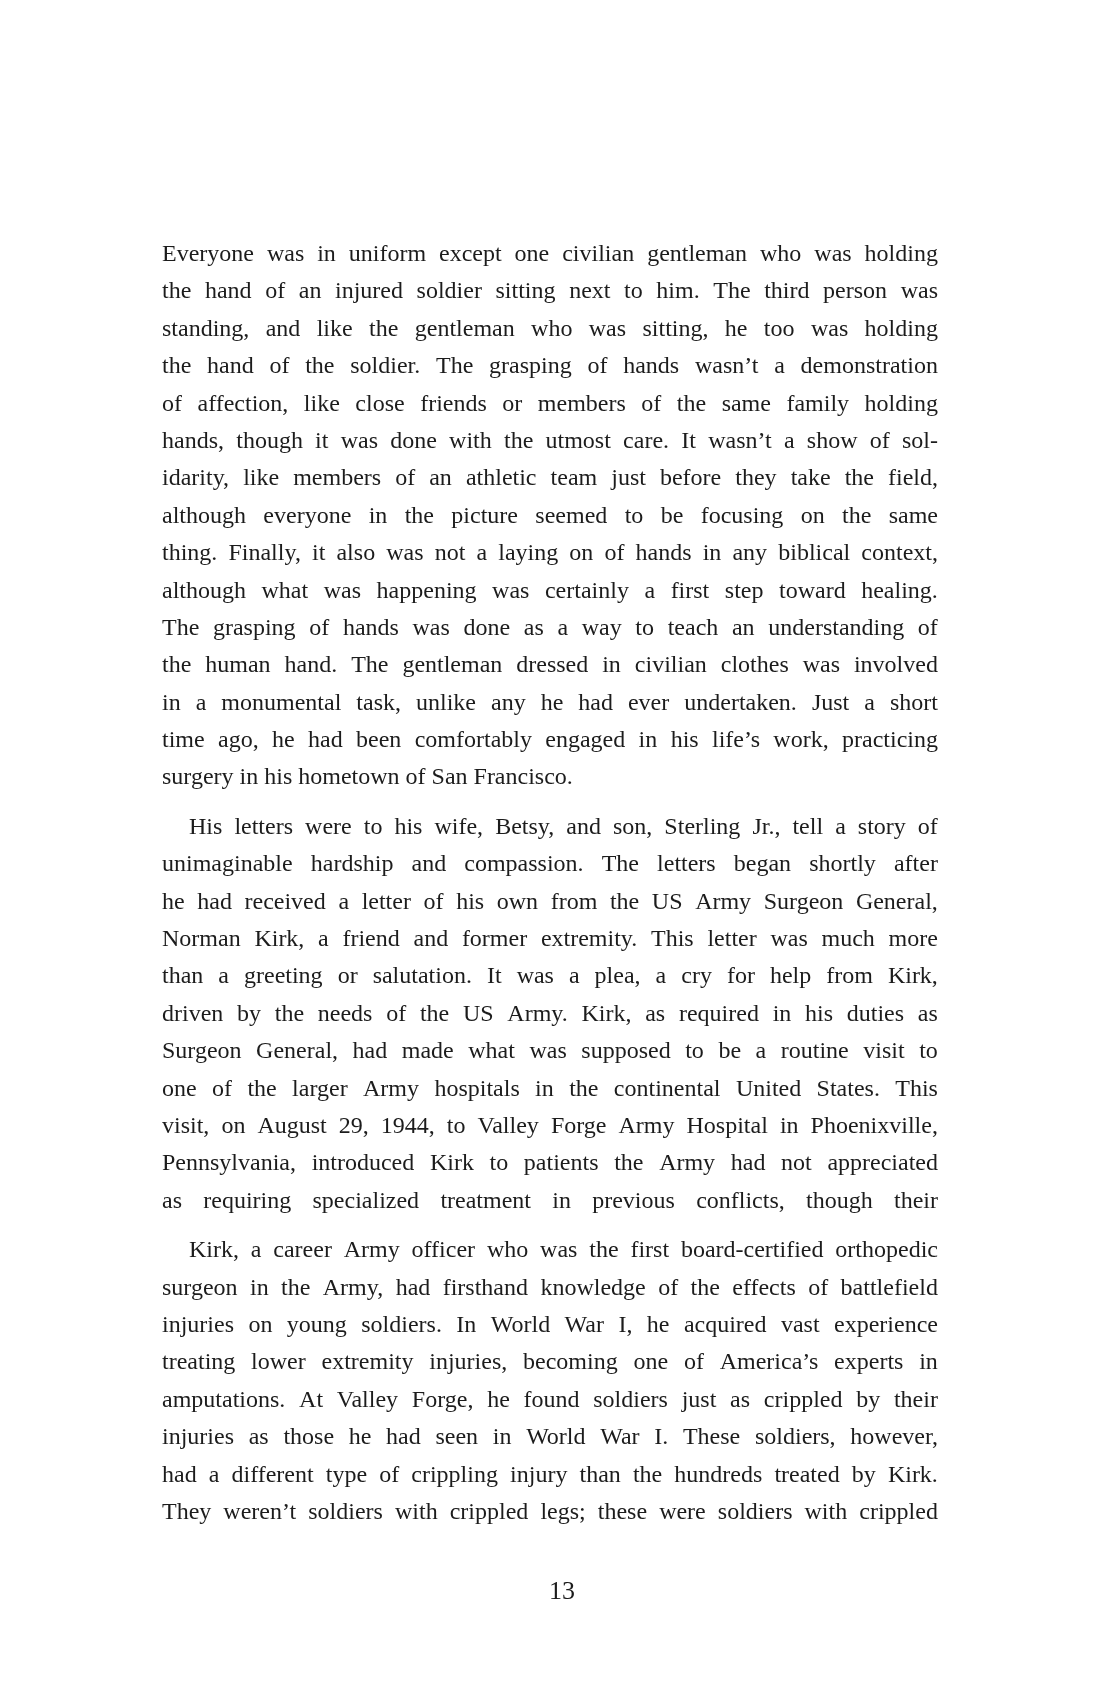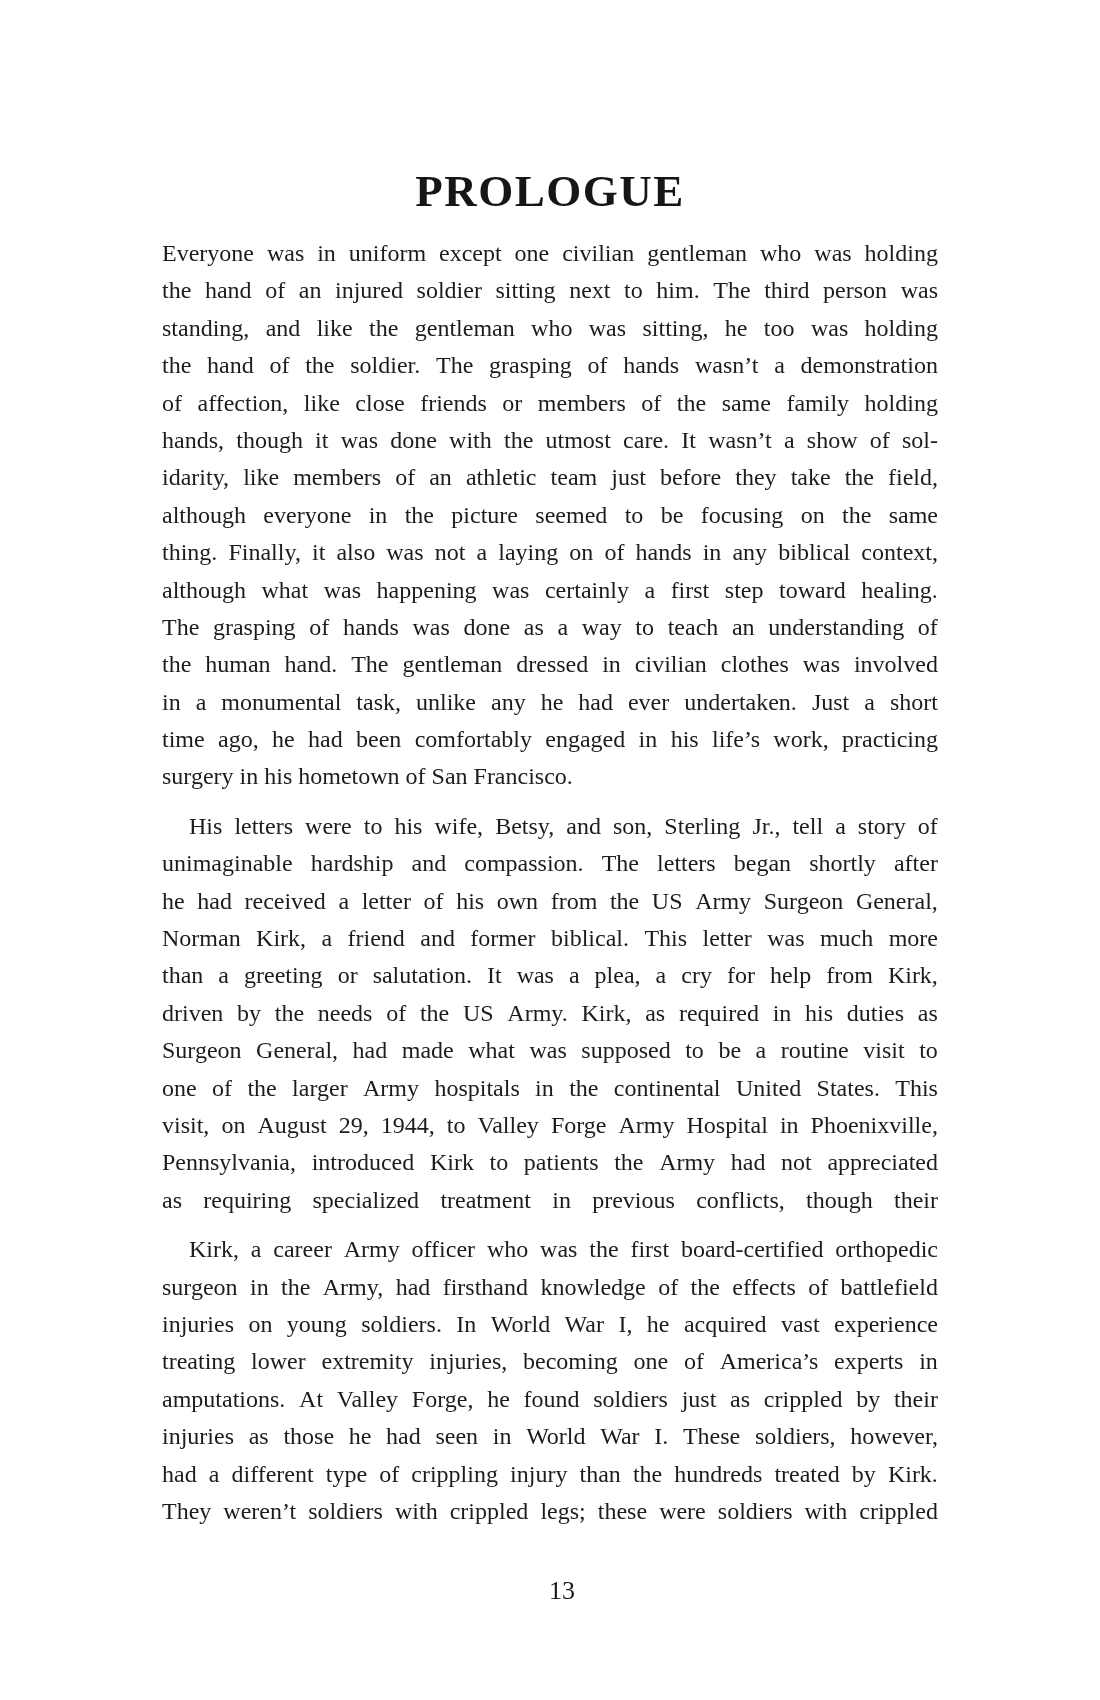--- a/index.html
+++ b/index.html
@@ -51,21 +51,20 @@
     font-size:26px;
     line-height:37px;
     color:#1c1c1c;
     padding-left:12px;
   }
 </style>
 </head>
 <body>
 
 <div class="page">
-  <h1 class="chapter-title">PROLOGUE</h1>
 
   <main class="page-body">
       <div class="para">
         <div class="bline just">
           <span>Everyone</span>
           <span>was</span>
           <span>in</span>
           <span>uniform</span>
           <span>except</span>
           <span>one</span>
@@ -314,21 +313,21 @@
           <span>Surgeon</span>
           <span>General,</span>
         </div>
         <div class="bline just">
           <span>Norman</span>
           <span>Kirk,</span>
           <span>a</span>
           <span>friend</span>
           <span>and</span>
           <span>former</span>
-          <span>biblical.</span>
+          <span>extremity.</span>
           <span>This</span>
           <span>letter</span>
           <span>was</span>
           <span>much</span>
           <span>more</span>
         </div>
         <div class="bline just">
           <span>than</span>
           <span>a</span>
           <span>greeting</span>

